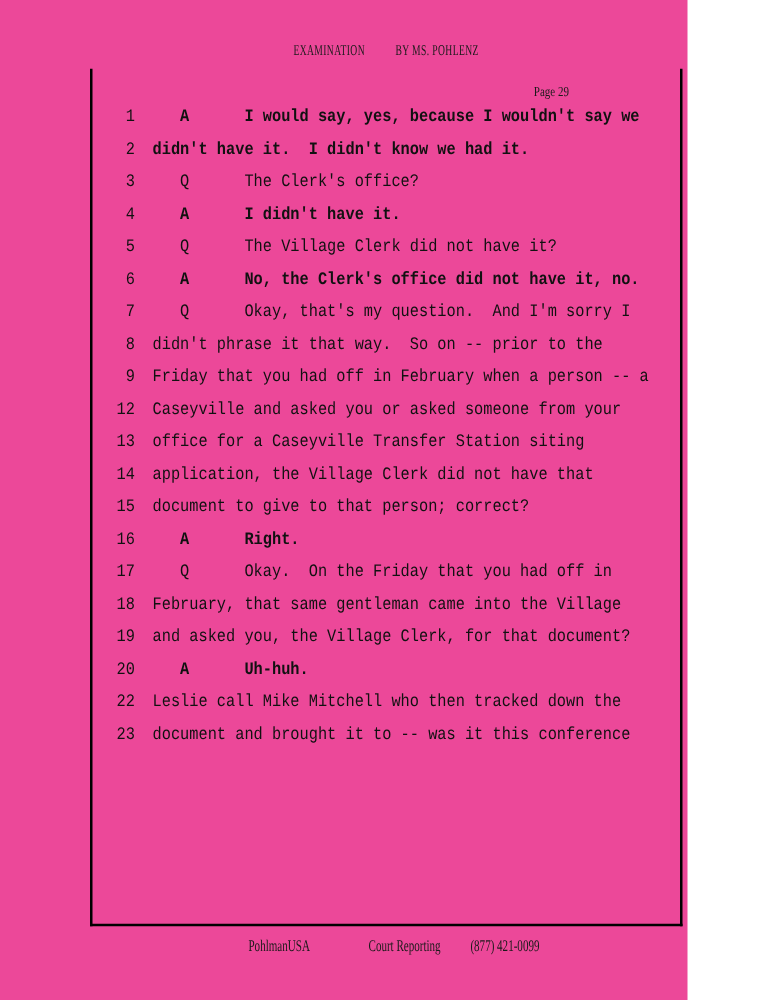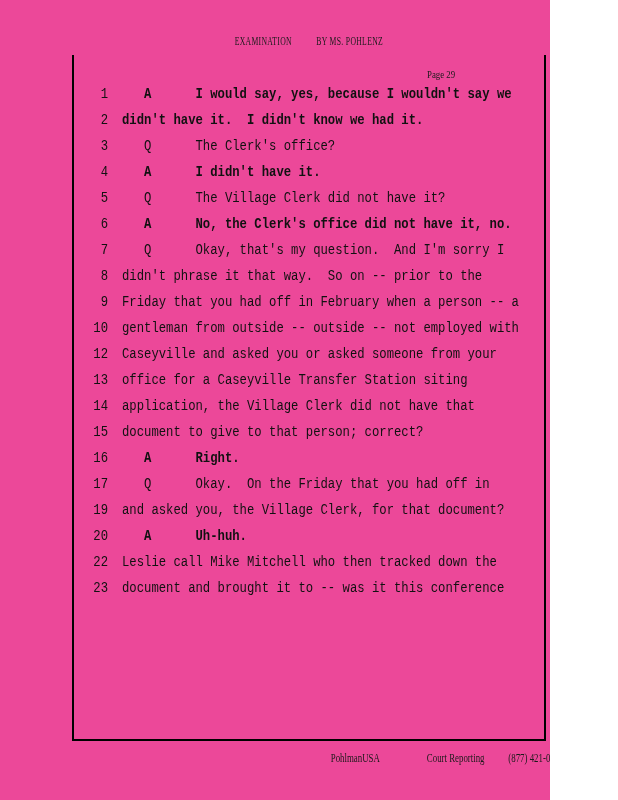--- a/index.html
+++ b/index.html
@@ -92,21 +92,21 @@
   }
   .txt.bold {
     font-weight: bold;
   }
   
   .footer {
     position: absolute;
     top: 748px;
     left: 0;
     width: 618px;
-    text-align: right;
+    text-align: center;
     padding-left: 12px;
     box-sizing: border-box;
   }
   .ftr-inner {
     display: inline-flex;
     font-family: "Liberation Serif", serif;
     font-size: 13px;
     color: #1a1a1a;
     transform: scaleX(0.68);
     transform-origin: 50% 50%;
@@ -165,24 +165,20 @@
     </div>
       <div class="line">
       <span class="num">8</span>
       <span class="txt">didn't phrase it that way.  So on -- prior to the</span>
     </div>
       <div class="line">
       <span class="num">9</span>
       <span class="txt">Friday that you had off in February when a person -- a</span>
     </div>
       <div class="line">
-      <span class="num">10</span>
-      <span class="txt">gentleman from outside -- outside -- not employed with</span>
-    </div>
-      <div class="line">
       <span class="num">12</span>
       <span class="txt">Caseyville and asked you or asked someone from your</span>
     </div>
       <div class="line">
       <span class="num">13</span>
       <span class="txt">office for a Caseyville Transfer Station siting</span>
     </div>
       <div class="line">
       <span class="num">14</span>
       <span class="txt">application, the Village Clerk did not have that</span>
@@ -191,20 +187,24 @@
       <span class="num">15</span>
       <span class="txt">document to give to that person; correct?</span>
     </div>
       <div class="line">
       <span class="num">16</span>
       <span class="txt bold">   A      Right.</span>
     </div>
       <div class="line">
       <span class="num">17</span>
       <span class="txt">   Q      Okay.  On the Friday that you had off in</span>
+    </div>
+      <div class="line">
+      <span class="num">18</span>
+      <span class="txt">February, that same gentleman came into the Village</span>
     </div>
       <div class="line">
       <span class="num">19</span>
       <span class="txt">and asked you, the Village Clerk, for that document?</span>
     </div>
       <div class="line">
       <span class="num">20</span>
       <span class="txt bold">   A      Uh-huh.</span>
     </div>
       <div class="line">

